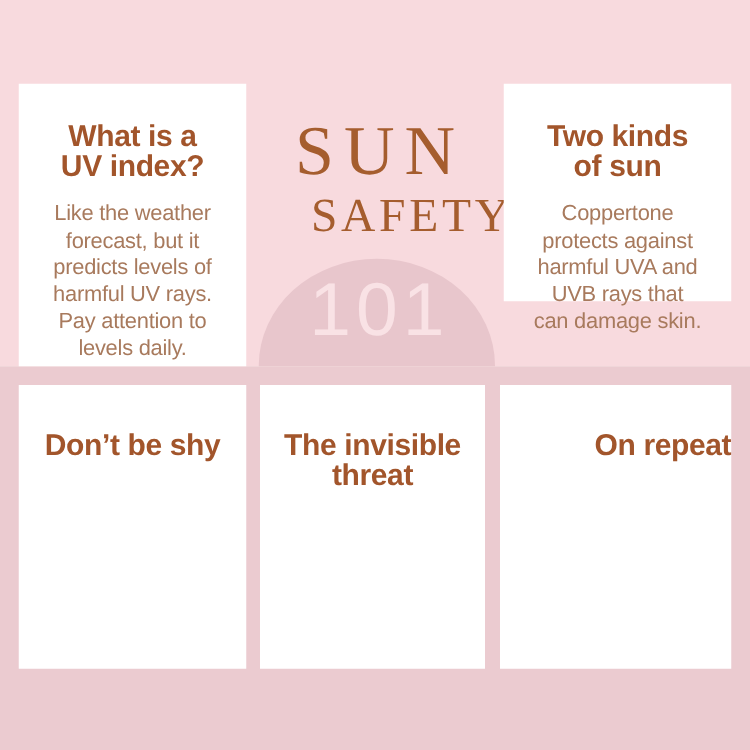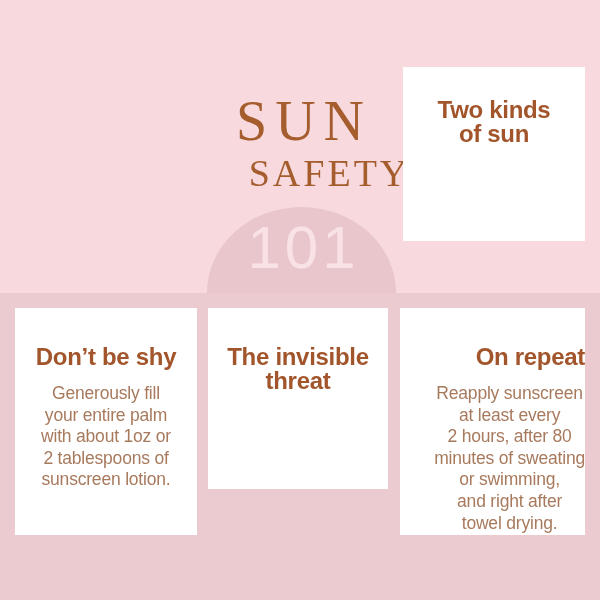--- a/index.html
+++ b/index.html
@@ -31,21 +31,21 @@
     color:#f9e2e5;font-weight:400;
   }
   .card{
     position:absolute;background:#ffffff;
     display:flex;flex-direction:column;align-items:center;
     text-align:center;box-sizing:border-box;
   }
   .card-uv      {left:15px; top:67px;  width:182px;height:226px;padding-top:31px;}
   .card-kinds   {left:403px;top:67px;  width:182px;height:174px;padding-top:31px;}
   .card-shy     {left:15px; top:308px; width:182px;height:227px;padding-top:37px;}
-  .card-threat  {left:208px;top:308px; width:180px;height:181px;padding-top:37px;}
+  .card-threat  {left:208px;top:308px; width:180px;height:227px;padding-top:37px;}
   .card-repeat  {left:400px;top:308px; width:185px;height:227px;padding-top:37px;align-items:flex-end;}
   .card-heading{
     font-weight:bold;font-size:24px;line-height:24px;color:#a2552b;
     white-space:pre-line;letter-spacing:-0.3px;
   }
   .card-body{
     margin-top:14px;font-size:17.5px;line-height:21.6px;color:#a87a5d;
     white-space:pre-line;letter-spacing:-0.2px;
   }
 </style>
@@ -59,44 +59,47 @@
 
   <div class="dome"></div>
 
   <div class="title-block">
     <div class="title-sun">SUN</div>
     <div class="title-safety">SAFETY</div>
   </div>
 
   <div class="badge-101">101</div>
 
+  <div class="card card-uv">
+    <div class="card-heading">What is a
+UV index?</div>
+    <div class="card-body">Like the weather
+forecast, but it
+predicts levels of
+harmful UV rays.
+Pay attention to
+levels daily.</div>
+  </div>
 
   <div class="card card-kinds">
     <div class="card-heading">Two kinds
 of sun</div>
+    <div class="card-body">Coppertone
+protects against
+harmful UVA and
+UVB rays that
+can damage skin.</div>
   </div>
 
   <div class="card card-shy">
     <div class="card-heading">Don’t be shy</div>
-    <div class="card-body">Generously fill
-your entire palm
-with about 1oz or
-2 tablespoons of
-sunscreen lotion.</div>
   </div>
 
   <div class="card card-threat">
     <div class="card-heading">The invisible
 threat</div>
   </div>
 
   <div class="card card-repeat">
     <div class="card-heading">On repeat</div>
-    <div class="card-body">Reapply sunscreen
-at least every
-2 hours, after 80
-minutes of sweating
-or swimming,
-and right after
-towel drying.</div>
   </div>
 
 </div>
 
 </body></html>

